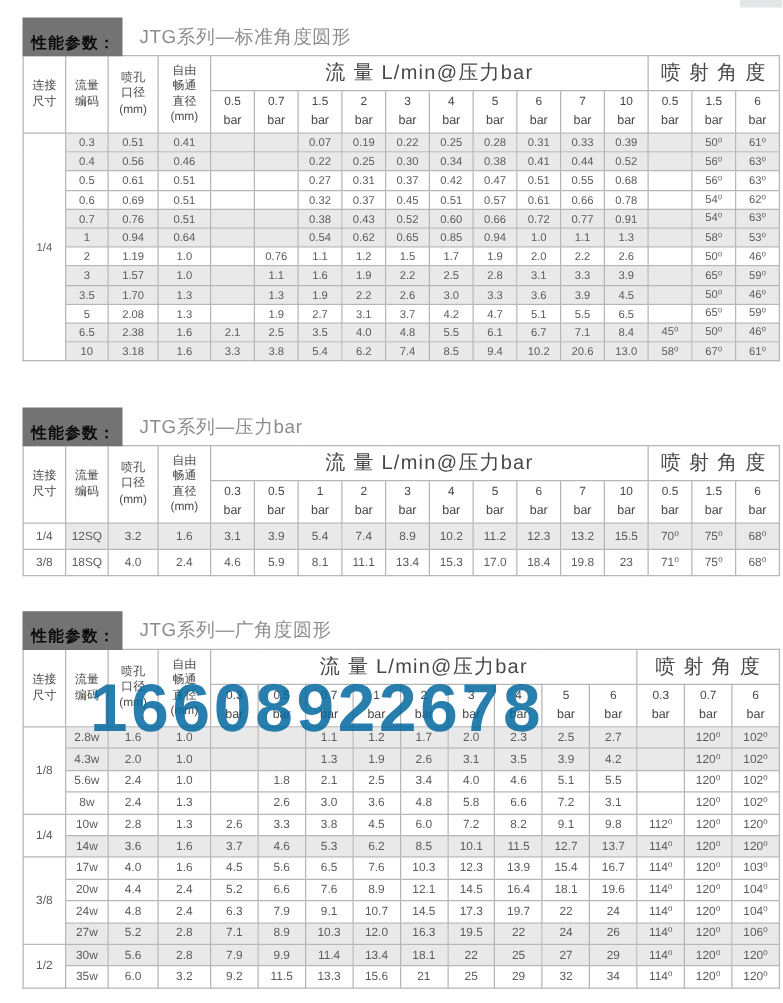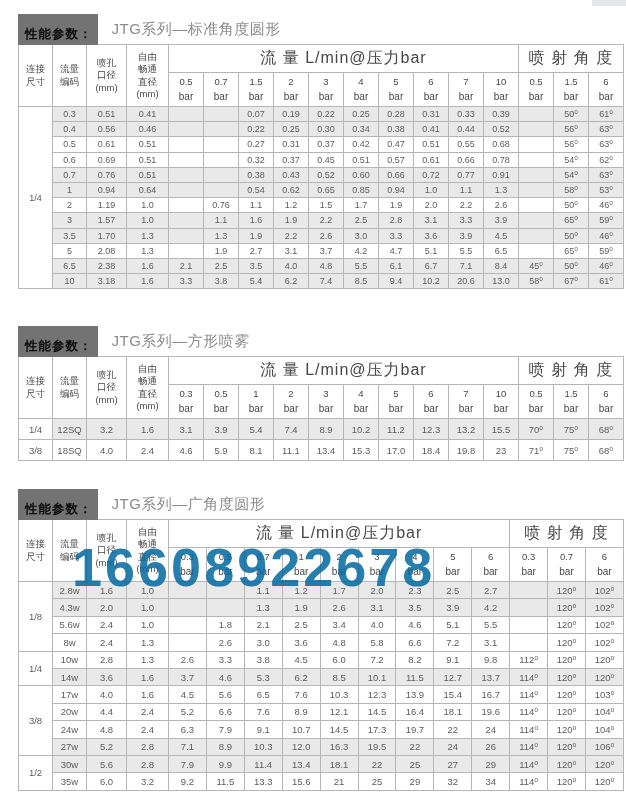--- a/index.html
+++ b/index.html
@@ -349,21 +349,21 @@
             <td class="ang">67⁰</td>
             <td class="ang">61⁰</td>
           </tr>
         </tbody>
       </table>
   </section>
 
   <section class="sec sec1">
     <div class="sec-title">
       <span class="chip">性能参数：</span>
-      <span class="series">JTG系列—方形喷雾</span>
+      <span class="series">JTG系列—压力bar</span>
     </div>
     <table class="perf" id="tbl1">
         <colgroup>
           <col style="width: 34px;">
           <col style="width: 34px;">
           <col style="width: 40px;">
           <col style="width: 42px;">
           <col>
           <col>
           <col>

